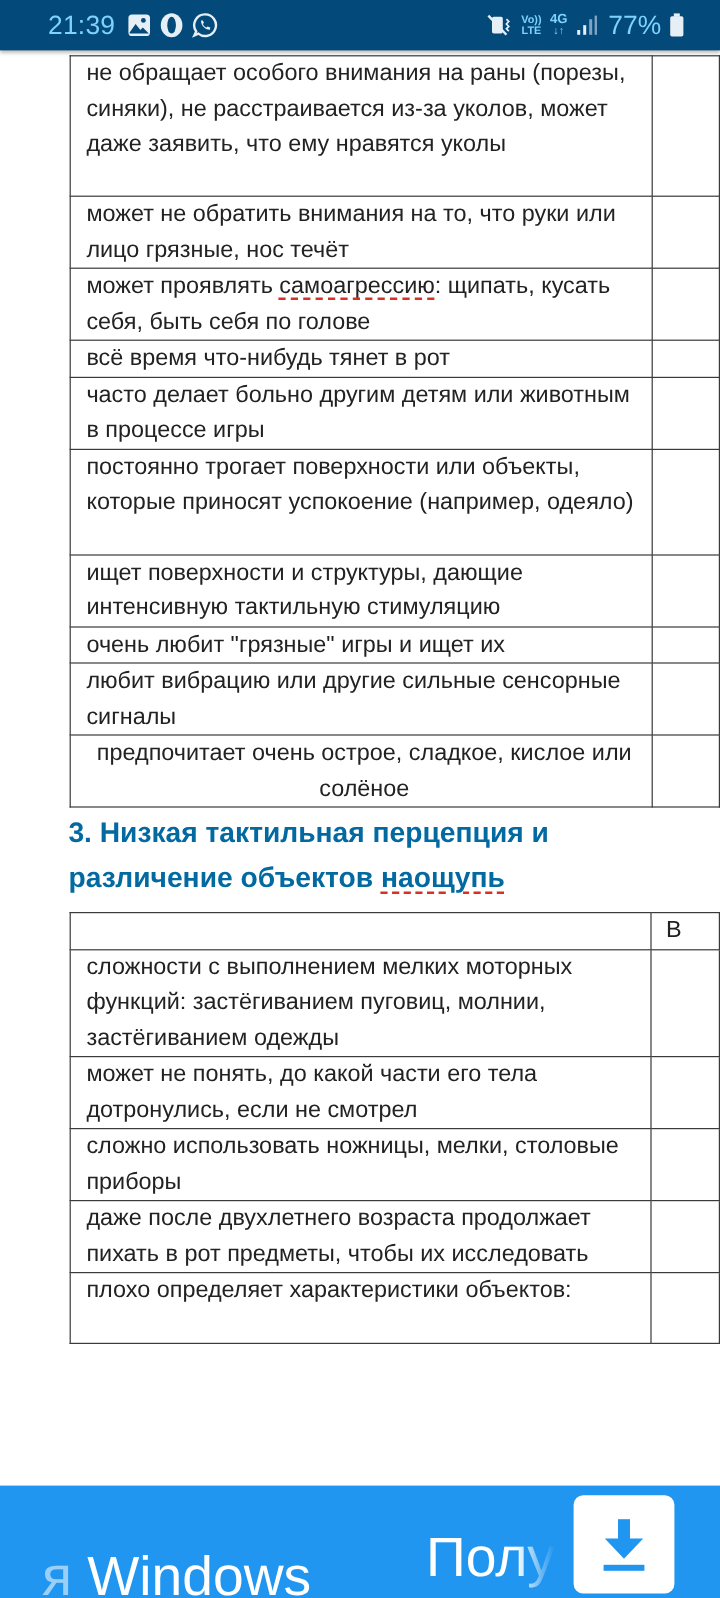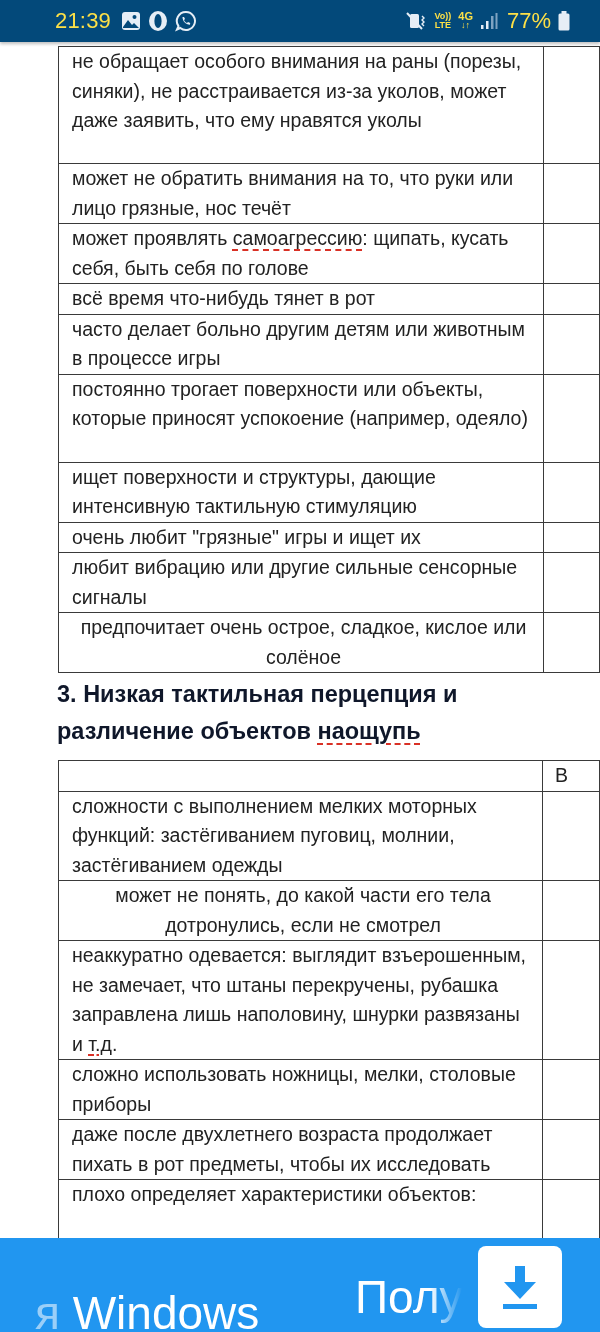--- a/index.html
+++ b/index.html
@@ -1,23 +1,23 @@
 <!DOCTYPE html>
 <html><head>
   <meta charset="utf-8">
   <style>
     * { box-sizing: border-box; margin: 0; padding: 0; }
     html, body { width: 600px; height: 1332px; overflow: hidden; background: #ffffff; }
     body { position: relative; font-family: "Liberation Sans", "DejaVu Sans", sans-serif; color: #202124; }
 
     .statusbar {
       position: absolute; left: 0; top: 0; width: 600px; height: 42px;
-      background: #03497a; color: #fde047;
+      background: #03497a; color: #7dd3fc;
       display: flex; align-items: center; justify-content: space-between;
-      padding: 0 30px 0 55px; z-index: 10;
+      padding: 0 30px 0 40px; z-index: 10;
       box-shadow: 0 2px 3px rgba(0,0,0,0.25);
     }
     .sb-left, .sb-right { display: flex; align-items: center; gap: 7px; }
     .sb-time { font-size: 22px; letter-spacing: 0.2px; margin-right: 3px; }
     .sb-pct { font-size: 22px; margin-left: 2px; }
     .sb-small { font-size: 9px; line-height: 9px; font-weight: bold; text-align: center; }
     .icon svg { display: block; }
 
     .page { position: absolute; left: 0; top: 42px; width: 600px; height: 1196px; overflow: hidden; background: #fff; }
 
@@ -26,21 +26,21 @@
       border: 1.3px solid #3a3a3a; vertical-align: top;
       font-size: 19.5px; line-height: 29.5px; color: #222;
       padding: 0 8px 0 13px;
     }
     table.grid td.c1 { width: 516px; }
     table.grid td.c2 { width: 60px; padding: 0 0 0 13px; }
     .spell { text-decoration: underline dashed #d93025; text-decoration-thickness: 1.5px; text-underline-offset: 4px; }
 
     .heading {
       position: absolute; left: 57px; top: 634px; width: 520px;
-      font-size: 23.5px; line-height: 37px; font-weight: bold; color: #0f172a;
+      font-size: 23.5px; line-height: 37px; font-weight: bold; color: #0369a1;
     }
 
     .bottombar {
       position: absolute; left: 0; top: 1238px; width: 600px; height: 94px;
       background: #2196f0; color: #fff; overflow: hidden;
     }
     .bb-text1 { position: absolute; left: 35px; top: 48px; font-size: 46px; white-space: nowrap; }
     .bb-text1 .fade { opacity: 0.55; }
     .bb-text2 { position: absolute; left: 355px; top: 32px; font-size: 46px; white-space: nowrap;
       -webkit-mask-image: linear-gradient(to right, #000 70%, transparent 100%);
@@ -162,26 +162,22 @@
   <table class="grid" style="top:718px;">
     <tbody>
         <tr style="height:30px;">
       <td class="c1"></td>
       <td class="c2" style="padding-left:12px;">В</td>
     </tr>
     <tr style="height:88px;">
       <td class="c1">сложности с выполнением мелких моторных функций: застёгиванием пуговиц, молнии, застёгиванием одежды</td>
       <td class="c2"></td>
     </tr>
-    <tr style="height:59px;text-align:center;">
+    <tr style="height:59px;">
       <td class="c1">может не понять, до какой части его тела дотронулись, если не смотрел</td>
-      <td class="c2"></td>
-    </tr>
-    <tr style="height:118px;">
-      <td class="c1"><span>неаккуратно одевается: выглядит взъерошенным, не замечает, что штаны перекручены, рубашка заправлена лишь наполовину, шнурки развязаны и </span><span class="spell">т.д</span><span>.</span></td>
       <td class="c2"></td>
     </tr>
     <tr style="height:59px;">
       <td class="c1">сложно использовать ножницы, мелки, столовые приборы</td>
       <td class="c2"></td>
     </tr>
     <tr style="height:59px;">
       <td class="c1">даже после двухлетнего возраста продолжает пихать в рот предметы, чтобы их исследовать</td>
       <td class="c2"></td>
     </tr>

